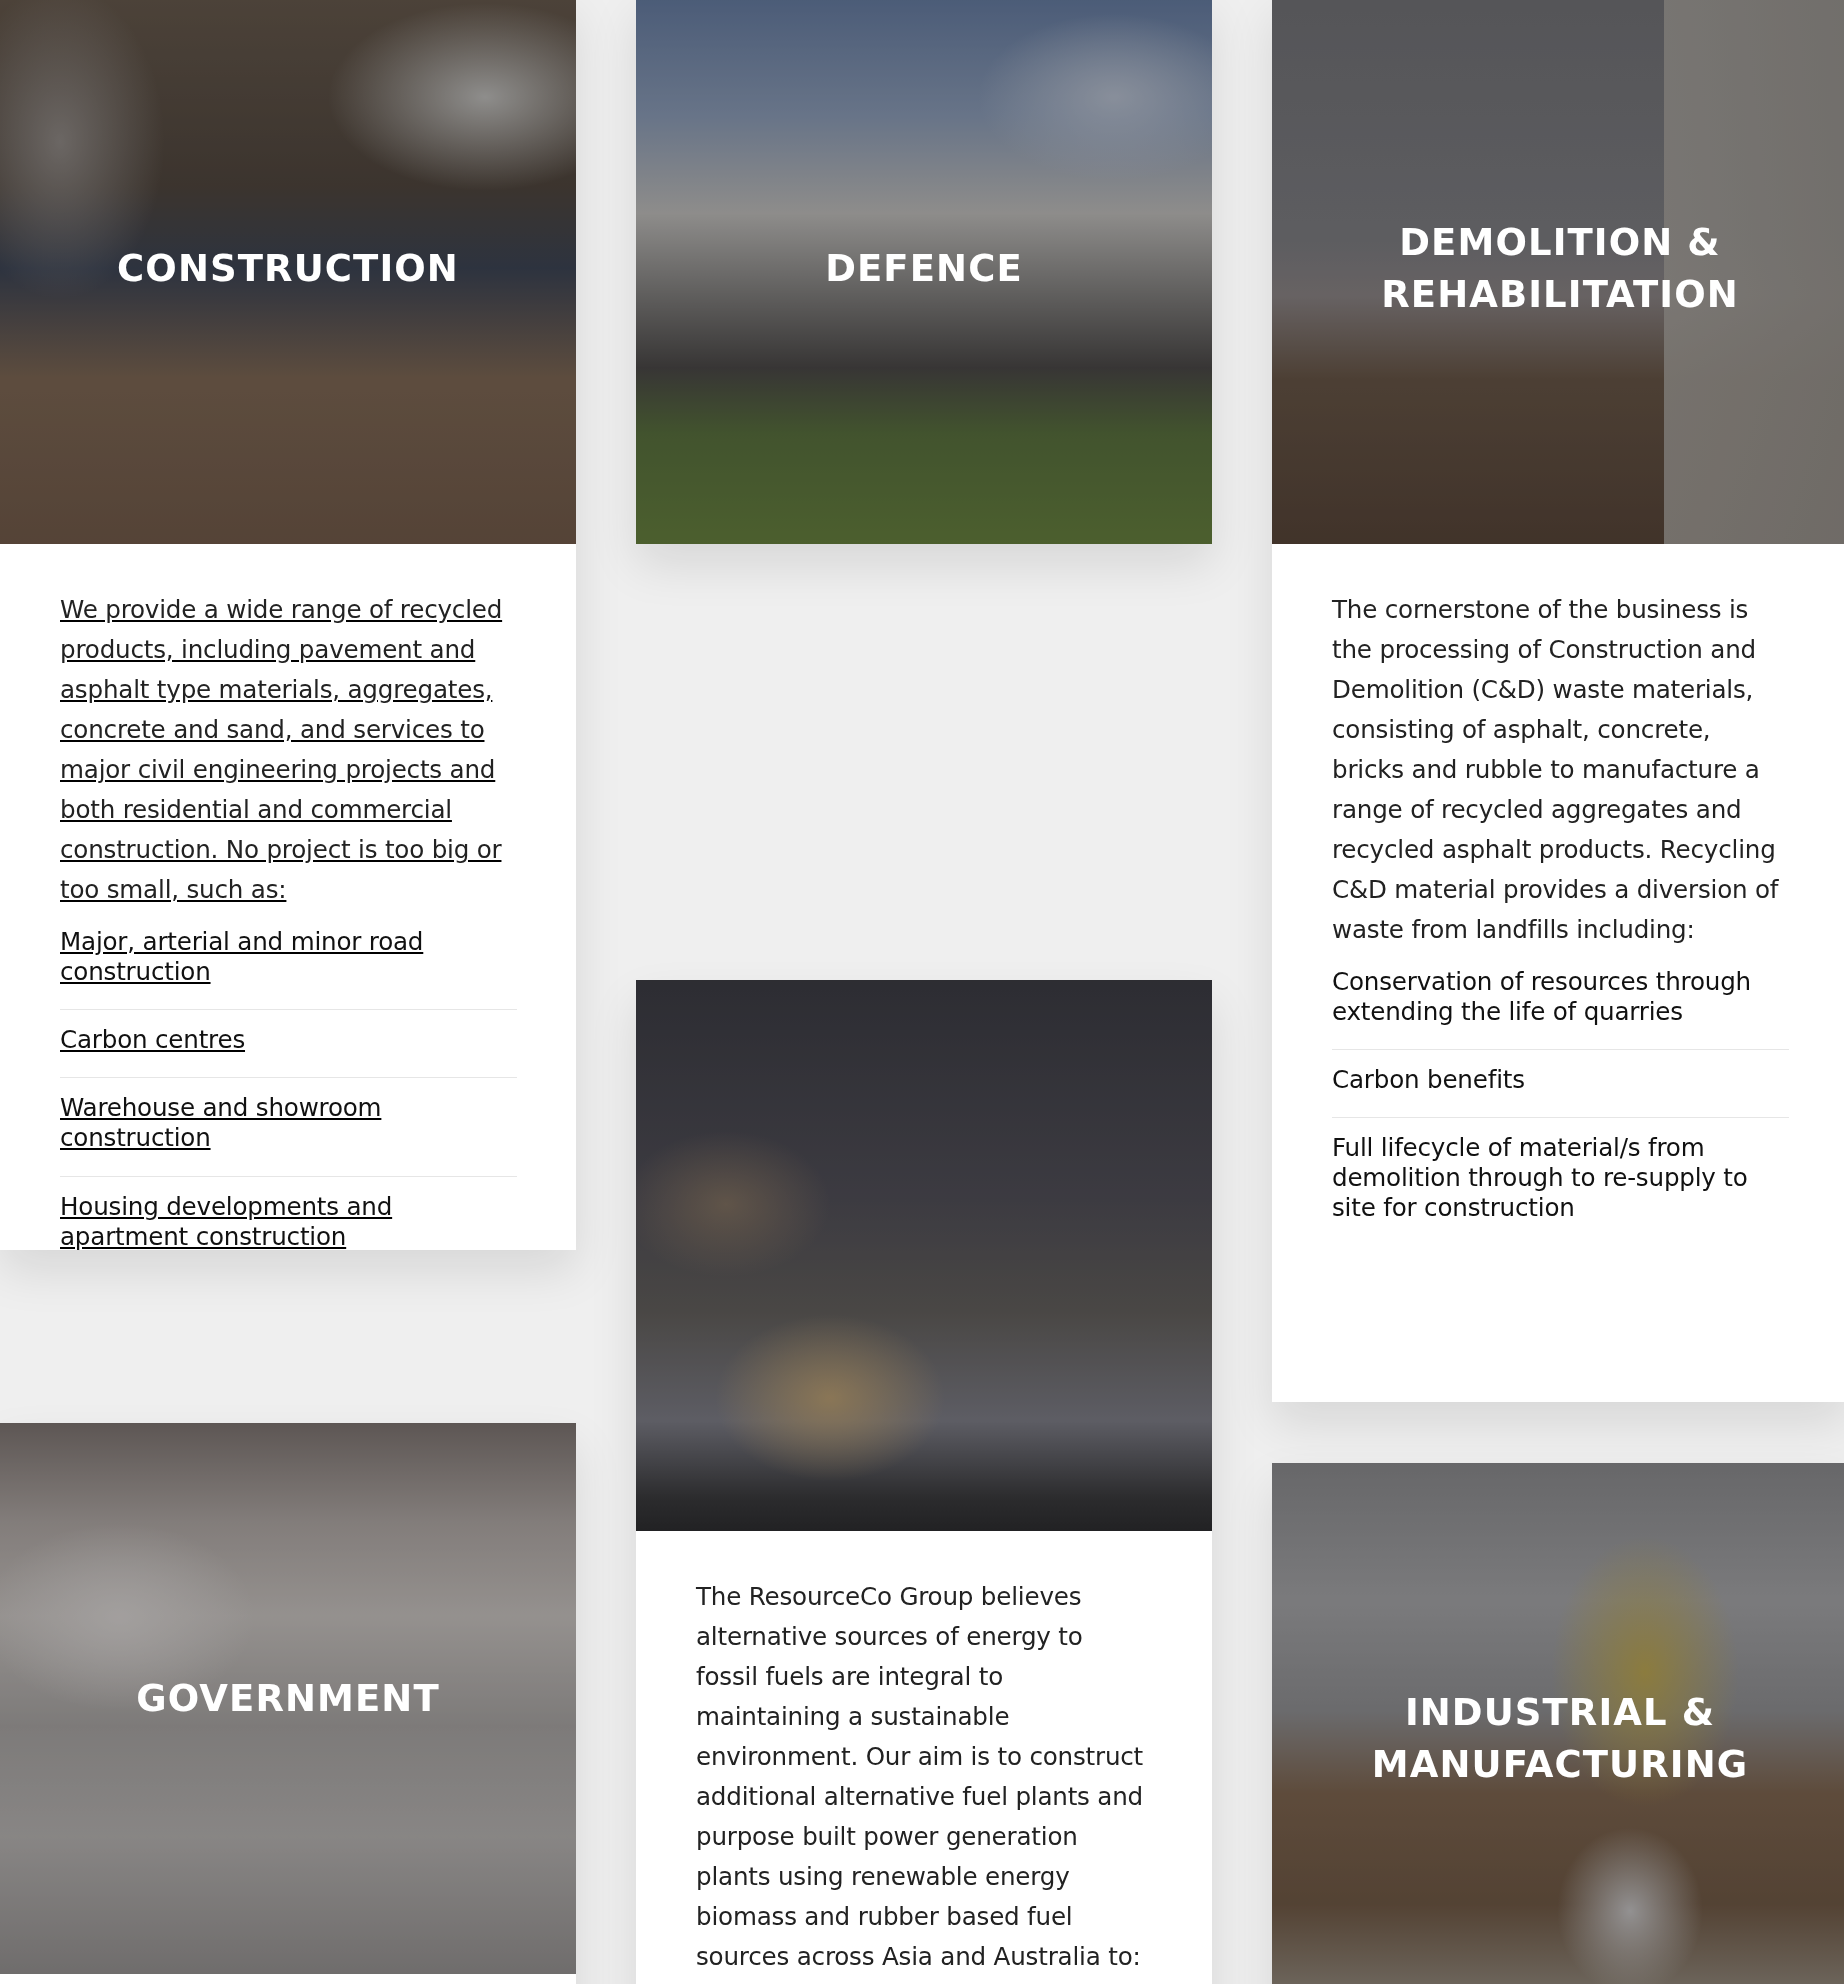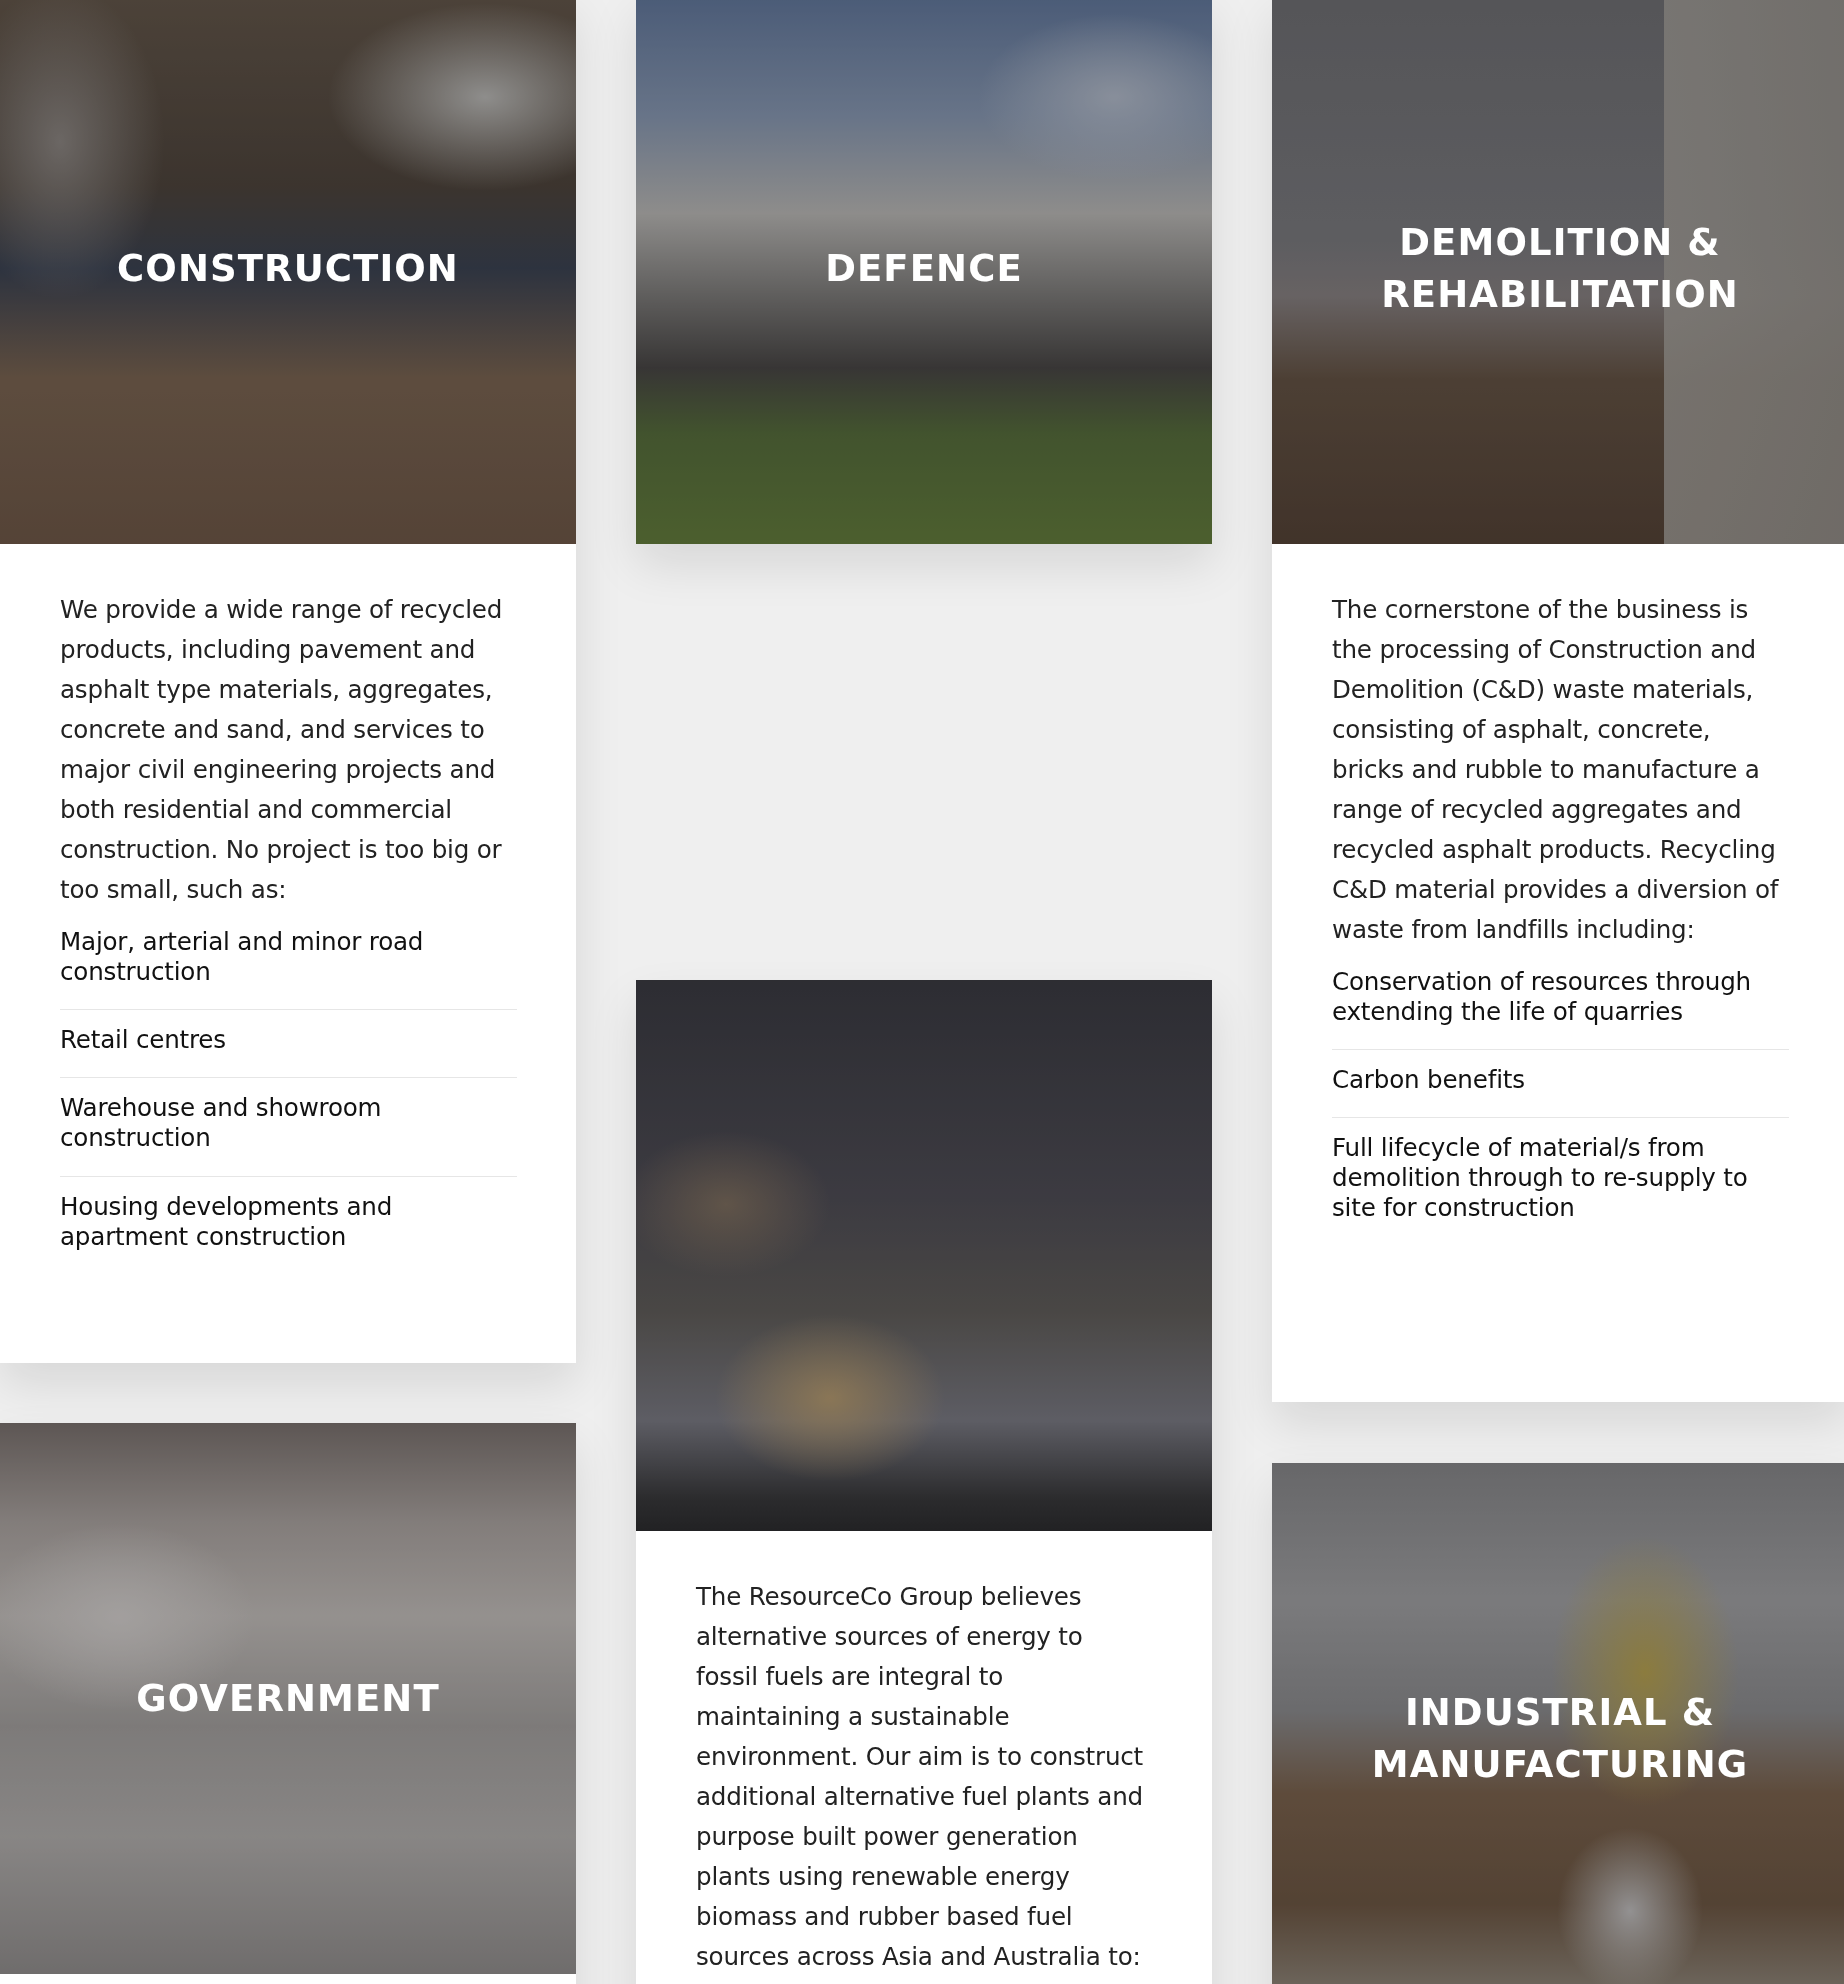--- a/index.html
+++ b/index.html
@@ -78,25 +78,25 @@
 </head>
 <body>
 
 <div class="col" style="left:0;">
   <div class="card" style="top:-6.7px;">
     <div class="card-image">
       <div class="photo photo-construction"></div>
       <div class="overlay"></div>
       <div class="card-title">CONSTRUCTION</div>
     </div>
-    <div class="card-body" style="height:819px;">
+    <div class="card-body" style="height:706px;text-decoration:underline;">
       <p class="card-desc">We provide a wide range of recycled products, including pavement and asphalt type materials, aggregates, concrete and sand, and services to major civil engineering projects and both residential and commercial construction. No project is too big or too small, such as:</p>
       <ul class="card-list">
         <li>Major, arterial and minor road construction</li>
-        <li>Retail centres</li>
+        <li>Carbon centres</li>
         <li>Warehouse and showroom construction</li>
         <li>Housing developments and apartment construction</li>
       </ul>
     </div>
   </div>
 
   <div class="card" style="top:1423px; height:597px;">
     <div class="card-image">
       <div class="photo photo-government"></div>
       <div class="overlay"></div>

